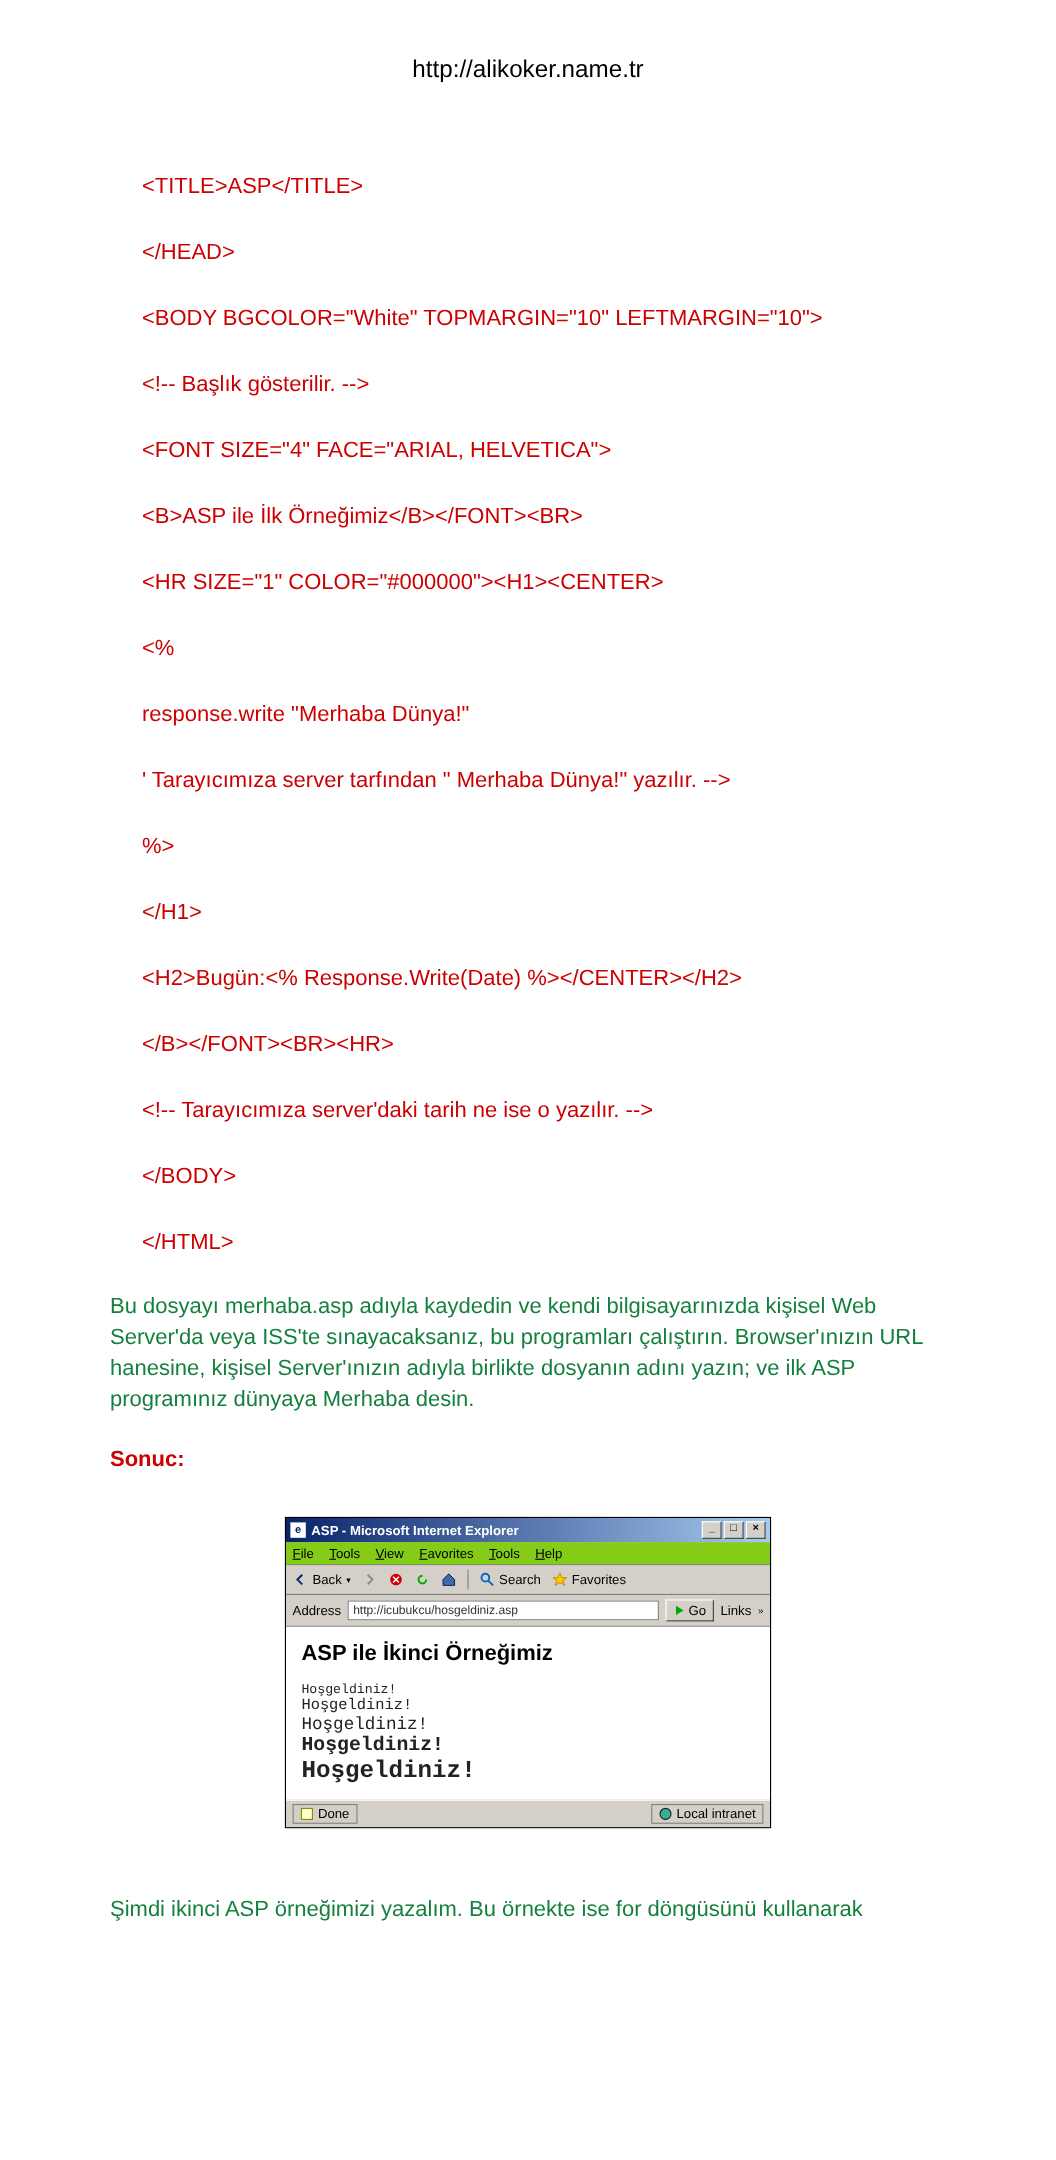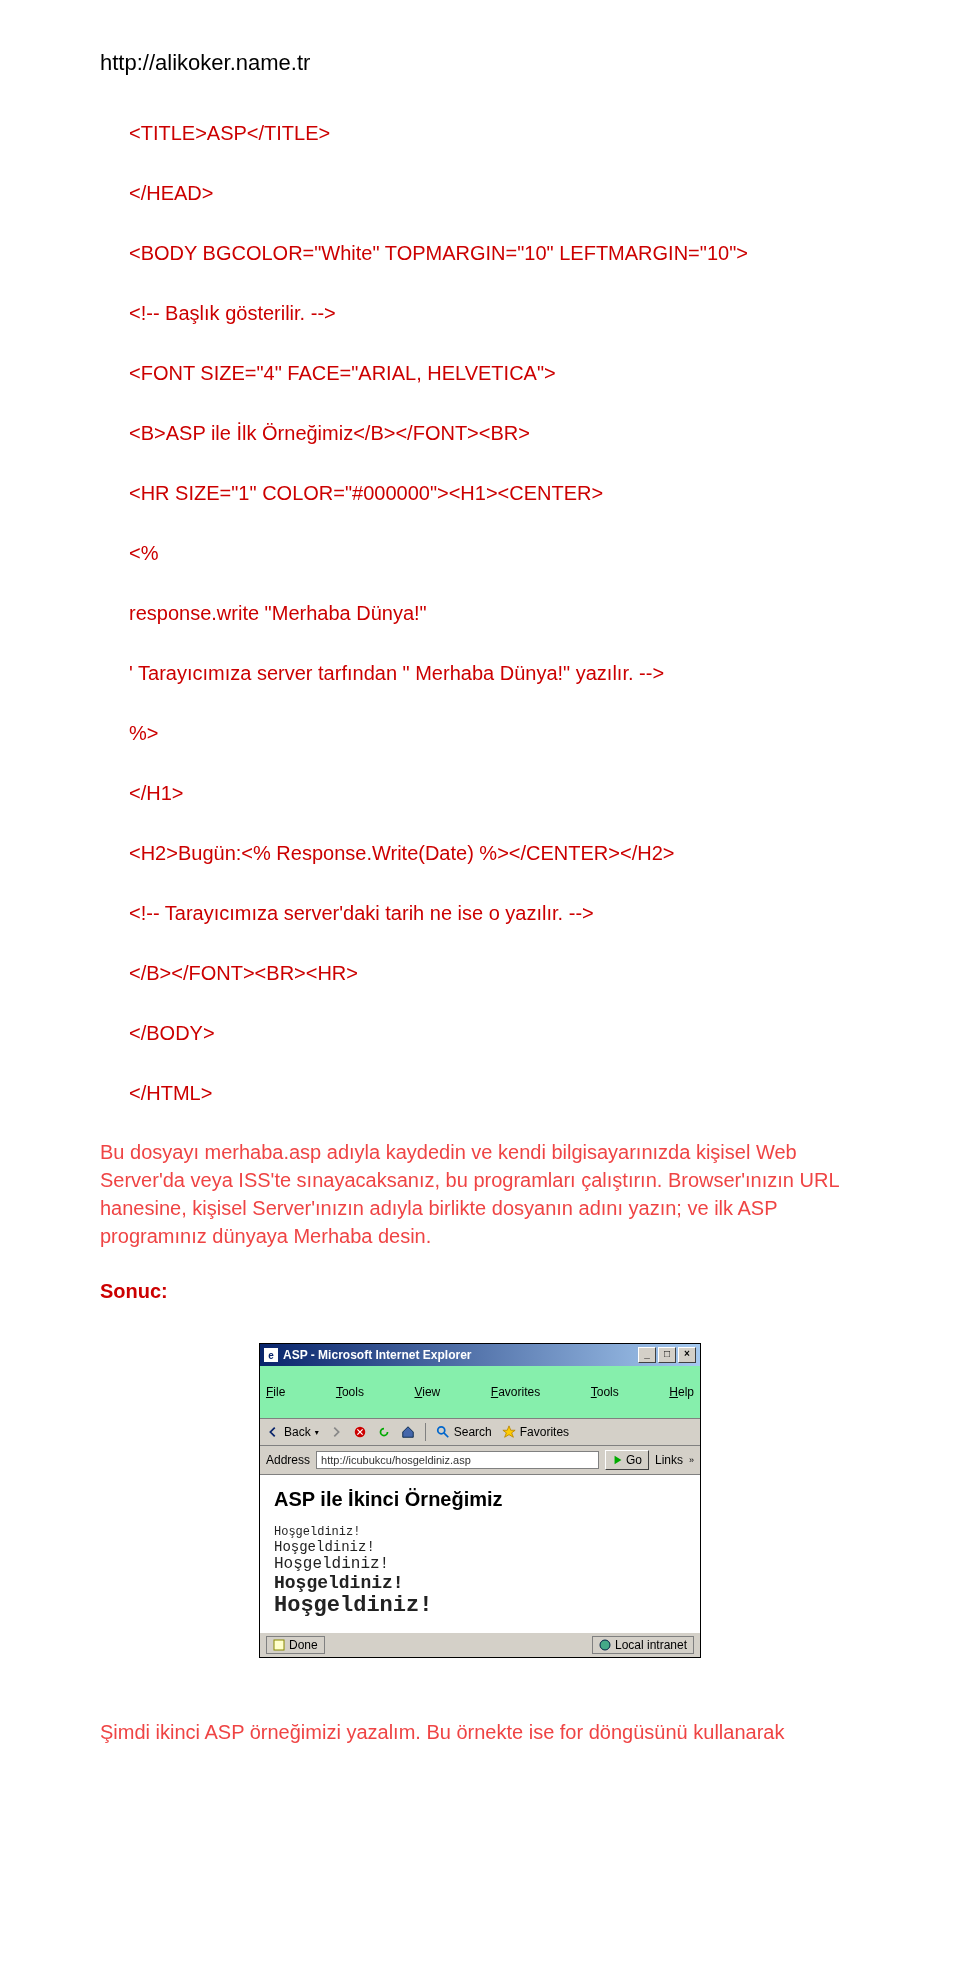--- a/index.html
+++ b/index.html
@@ -6,30 +6,31 @@
     margin: 0;
     background: #fff;
     font-family: Arial, Helvetica, sans-serif;
     color: #000;
     width: 960px;
   }
   .page {
     padding: 50px 100px 60px 100px;
   }
   .header-url {
+    text-align: center;
     font-size: 22px;
-    margin-bottom: 42px;
+    margin-bottom: 78px;
   }
   .code-line {
     font-size: 20px;
     line-height: 1.5;
     margin-bottom: 30px;
   }
   .red { color: #cc0000; margin-left: 29px; }
-  .black { color: #ef4444; }
+  .black { color: #15803d; }
   .paragraph {
     font-size: 20px;
     line-height: 1.4;
     margin-bottom: 30px;
   }
   .sonuc {
     font-size: 20px;
     font-weight: bold;
     color: #cc0000;
     margin-bottom: 40px;
@@ -67,26 +68,25 @@
   .winbtn {
     width:16px; height:14px;
     background:#d4d0c8;
     border:1px solid #fff;
     border-right-color:#404040; border-bottom-color:#404040;
     font-size:10px; line-height:12px;
     text-align:center;
     color:#000;
   }
   .menubar {
-    background:#86efac;
-    padding:19px 6px;
+    background:#84cc16;
+    padding:3px 6px;
     border-bottom:1px solid #808080;
     display:flex;
     gap:14px;
-    justify-content:space-between;
   }
   .menubar span { color:#000; }
   .menubar span::first-letter { text-decoration: underline; }
   .toolbar {
     background:#d4d0c8;
     padding:4px 6px;
     border-bottom:1px solid #808080;
     display:flex;
     align-items:center;
     gap:10px;
@@ -166,22 +166,22 @@
   <div class="code-line red">&lt;!-- Başlık gösterilir. --&gt;</div>
   <div class="code-line red">&lt;FONT SIZE="4" FACE="ARIAL, HELVETICA"&gt;</div>
   <div class="code-line red">&lt;B&gt;ASP ile İlk Örneğimiz&lt;/B&gt;&lt;/FONT&gt;&lt;BR&gt;</div>
   <div class="code-line red">&lt;HR SIZE="1" COLOR="#000000"&gt;&lt;H1&gt;&lt;CENTER&gt;</div>
   <div class="code-line red">&lt;%</div>
   <div class="code-line red">response.write "Merhaba Dünya!"</div>
   <div class="code-line red">' Tarayıcımıza server tarfından " Merhaba Dünya!" yazılır. --&gt;</div>
   <div class="code-line red">%&gt;</div>
   <div class="code-line red">&lt;/H1&gt;</div>
   <div class="code-line red">&lt;H2&gt;Bugün:&lt;% Response.Write(Date) %&gt;&lt;/CENTER&gt;&lt;/H2&gt;</div>
+  <div class="code-line red">&lt;/B&gt;&lt;/FONT&gt;&lt;BR&gt;&lt;HR&gt;</div>
   <div class="code-line red">&lt;!-- Tarayıcımıza server'daki tarih ne ise o yazılır. --&gt;</div>
-  <div class="code-line red">&lt;/B&gt;&lt;/FONT&gt;&lt;BR&gt;&lt;HR&gt;</div>
   <div class="code-line red">&lt;/BODY&gt;</div>
   <div class="code-line red">&lt;/HTML&gt;</div>
 
   <div class="paragraph black">Bu dosyayı merhaba.asp adıyla kaydedin ve kendi bilgisayarınızda kişisel Web Server'da veya ISS'te sınayacaksanız, bu programları çalıştırın. Browser'ınızın URL hanesine, kişisel Server'ınızın adıyla birlikte dosyanın adını yazın; ve ilk ASP programınız dünyaya Merhaba desin.</div>
 
   <div class="sonuc">Sonuc:</div>
 
   <div class="browser-window">
     <div class="titlebar">
       <div class="titlebar-left">

